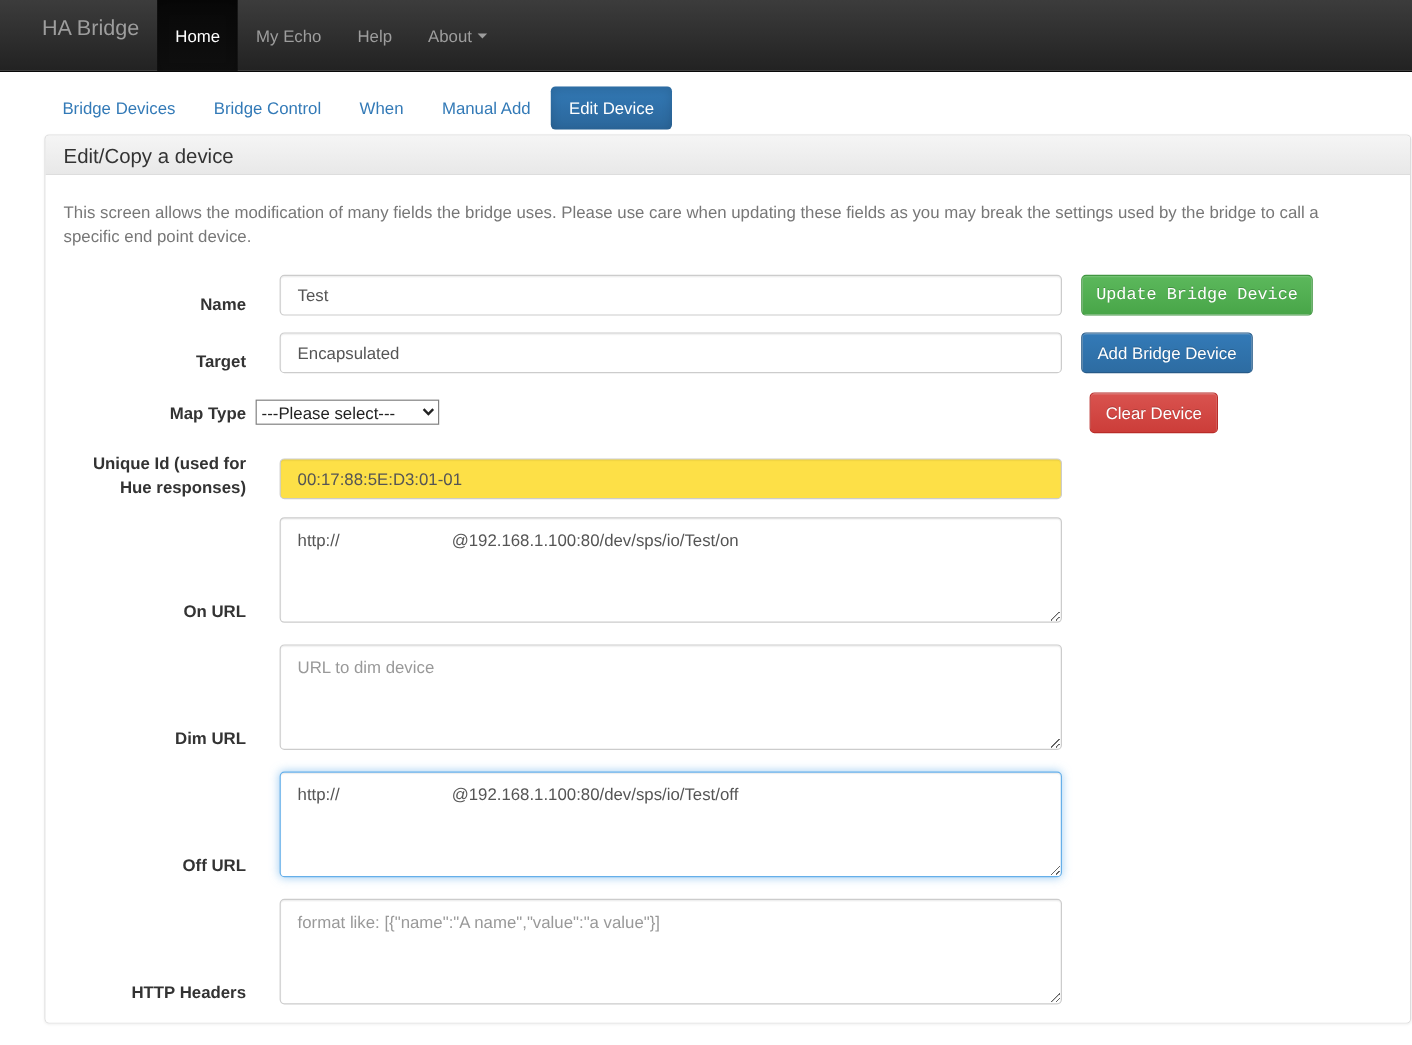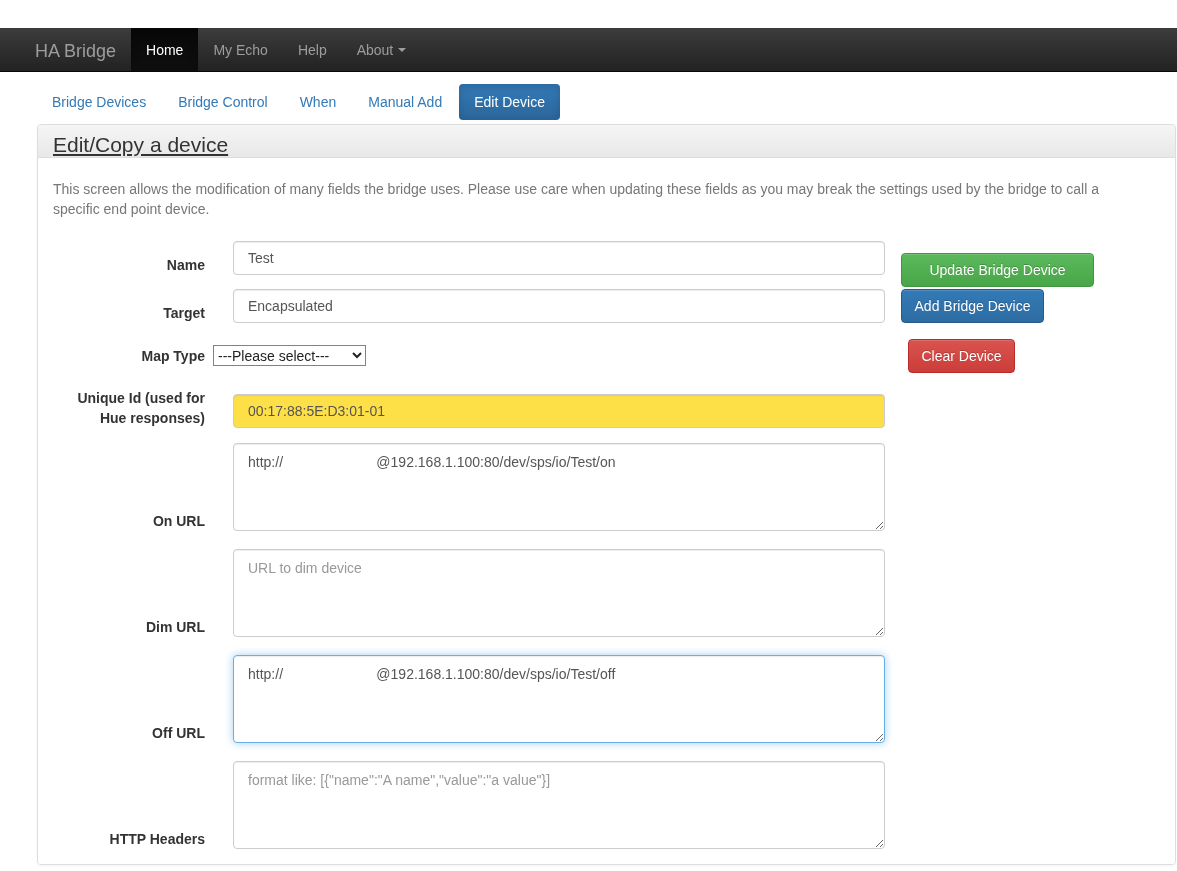--- a/index.html
+++ b/index.html
@@ -1,21 +1,21 @@
 <!DOCTYPE html>
 <html><head>
 <meta charset="utf-8">
 <style>
   * { margin:0; padding:0; box-sizing:border-box; }
   html,body { width:1177px; height:871px; overflow:hidden; background:#fff;
     font-family:"Liberation Sans", sans-serif; font-size:14px; color:#333; }
 
   
-  .navbar { height:44px; width:100%; background:linear-gradient(#3c3c3c,#222);
-    border-bottom:1px solid #080808; display:flex; align-items:stretch;margin-top:28px; }
+  .navbar { height:60px; width:100%; background:linear-gradient(#3c3c3c,#222);
+    border-bottom:1px solid #080808; display:flex; align-items:stretch; }
   .navbar-brand { color:#9d9d9d; font-size:18px; padding:13px 15px 0 15px; margin-left:20px;
     cursor:pointer; }
   .navbar-nav { display:flex; list-style:none;justify-content:center; }
   .nav-link { color:#9d9d9d; font-size:14px; padding:15px; display:flex; align-items:center;
     cursor:pointer; }
   .nav-link.active { background:linear-gradient(#080808,#0f0f0f); color:#fff;
     box-shadow:inset 0 3px 9px rgba(0,0,0,.25); }
   .caret { display:inline-block; margin-left:5px; width:0; height:0;
     border-left:4px solid transparent; border-right:4px solid transparent;
     border-top:4px solid #9d9d9d; }
@@ -24,21 +24,21 @@
   .pills { display:flex; list-style:none; margin:12px 0 4px 37px; }
   .pill { color:#337ab7; padding:10px 15px; line-height:16px; border-radius:4px;
     margin-right:2px; cursor:pointer; }
   .pill.active { color:#fff; background:linear-gradient(#337ab7,#2b669a);
     box-shadow:inset 0 3px 9px rgba(0,0,0,.15); }
 
   
   .panel { margin-left:37px; width:1139px; border:1px solid #ddd; border-radius:4px;
     box-shadow:0 1px 2px rgba(0,0,0,.05); }
   .panel-heading { background:linear-gradient(#f5f5f5,#e8e8e8); border-bottom:1px solid #ddd;
-    border-radius:3px 3px 0 0; padding:8px 15px; font-size:21px; color:#333; height:33px;text-decoration:underline; }
+    border-radius:3px 3px 0 0; padding:8px 15px; font-size:17px; color:#333; height:33px; }
   .panel-body { padding:15px; background:#fff; border-radius:0 0 3px 3px; }
 
   .intro { color:#777; line-height:20px; margin:6px 0 10px 0; max-width:1090px; }
   .copy-note { color:#333; line-height:20px; margin:10px 0 0 0; }
 
   
   .bridge-form { margin-top:22px; }
   .form-row { display:flex; align-items:flex-end; position:relative; }
   .mb14 { margin-bottom:14px; } .mb16 { margin-bottom:16px; } .mb15 { margin-bottom:15px; }
   .mb18 { margin-bottom:18px; }
@@ -56,22 +56,22 @@
   textarea.focused { border-color:#66afe9;
     box-shadow:inset 0 1px 1px rgba(0,0,0,.075), 0 0 8px rgba(102,175,233,.6); }
   select.native { height:21px; font-size:14px; color:#222; background:#fff;
     font-family:"Liberation Sans", sans-serif; border:1px solid #828282; margin-top:1px; }
   .sel-device { width:185px; } .sel-map { width:153px; }
 
   
   .btn { position:absolute; height:34px; border-radius:4px; font-size:14px; color:#fff;
     font-family:"Liberation Sans", sans-serif; cursor:pointer; text-align:center;
     text-shadow:0 -1px 0 rgba(0,0,0,.2); box-shadow:inset 0 1px 0 rgba(255,255,255,.15); }
-  .btn-update { left:848px; top:12px; width:193px; background:linear-gradient(#5cb85c,#48a648);
-    border:1px solid #419641; }
+  .btn-update { left:848px; top:0; width:193px; background:linear-gradient(#5cb85c,#48a648);
+    border:1px solid #419641;font-family:Liberation Mono, monospace; }
   .btn-add { left:848px; top:0; width:143px; background:linear-gradient(#337ab7,#2d6ca2);
     border:1px solid #265a88; }
   .btn-clear { left:855px; top:0; width:107px; background:linear-gradient(#d9534f,#cc3d39);
     border:1px solid #b92c28; }
 </style>
 </head>
 <body>
 
 <nav class="navbar">
   <div class="navbar-brand"><span>HA Bridge</span></div>

